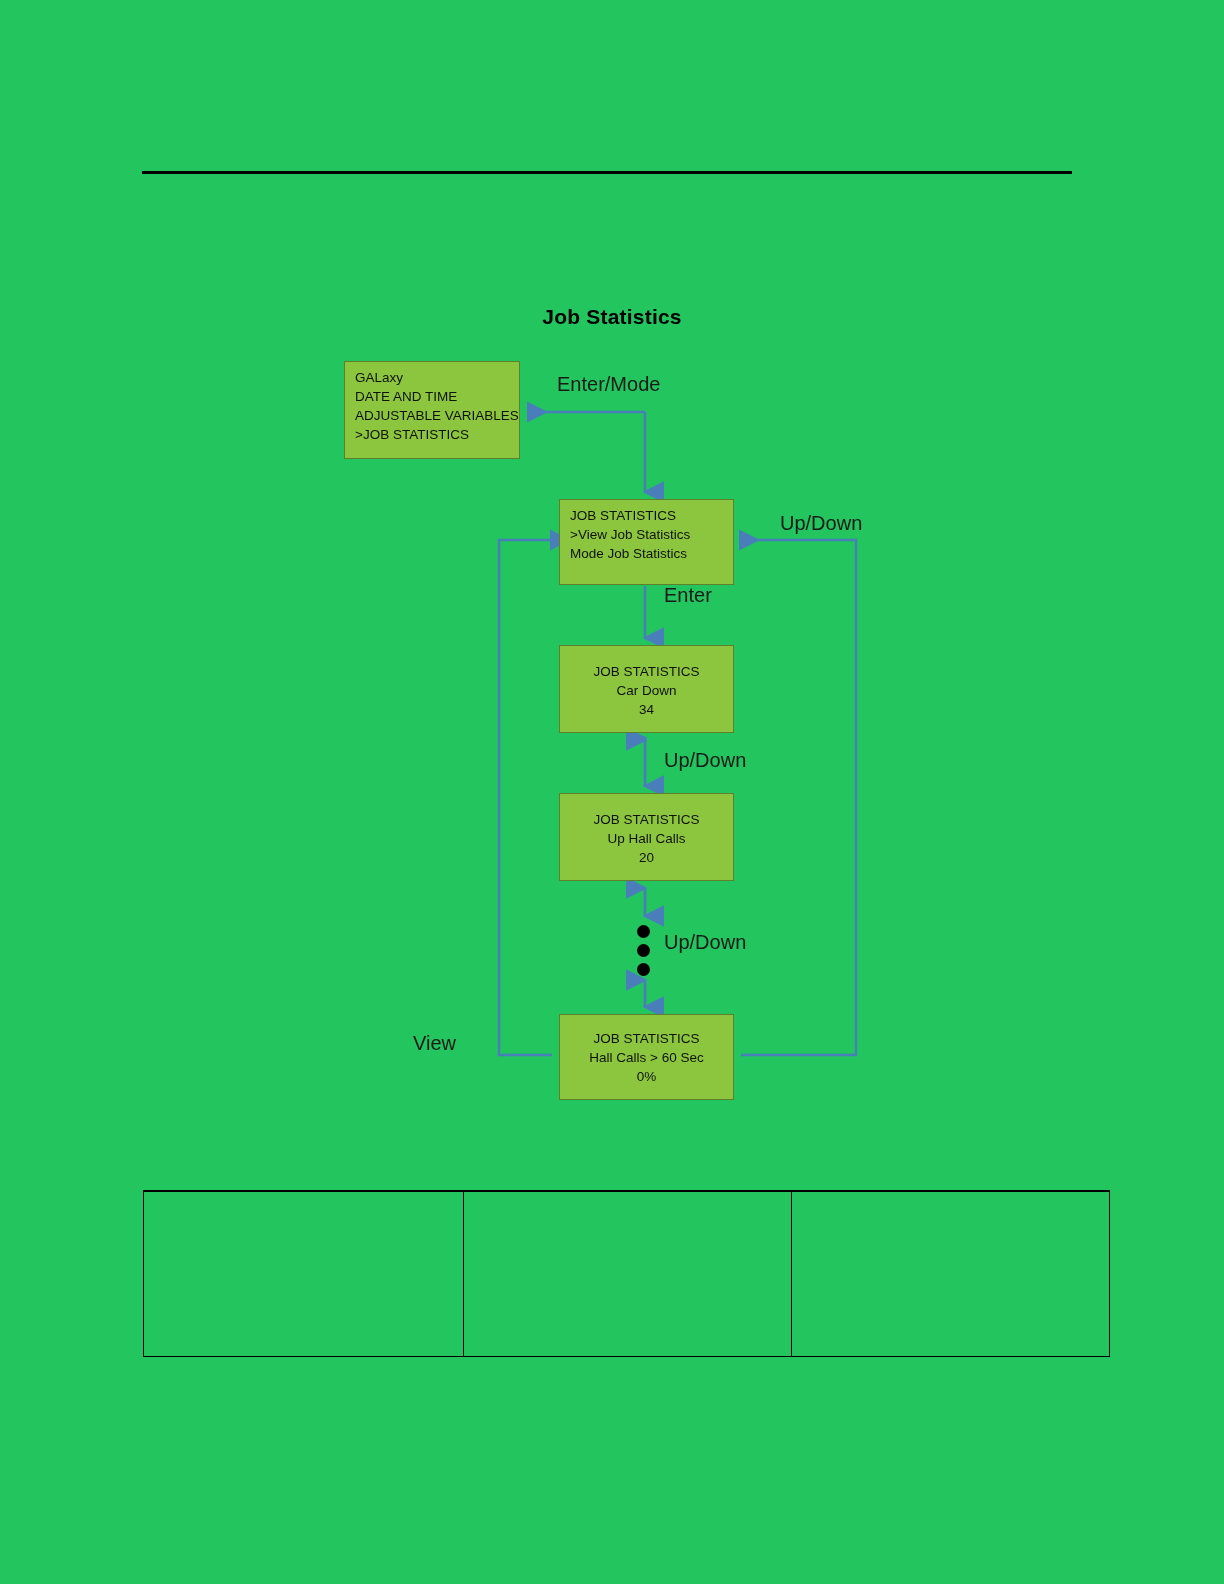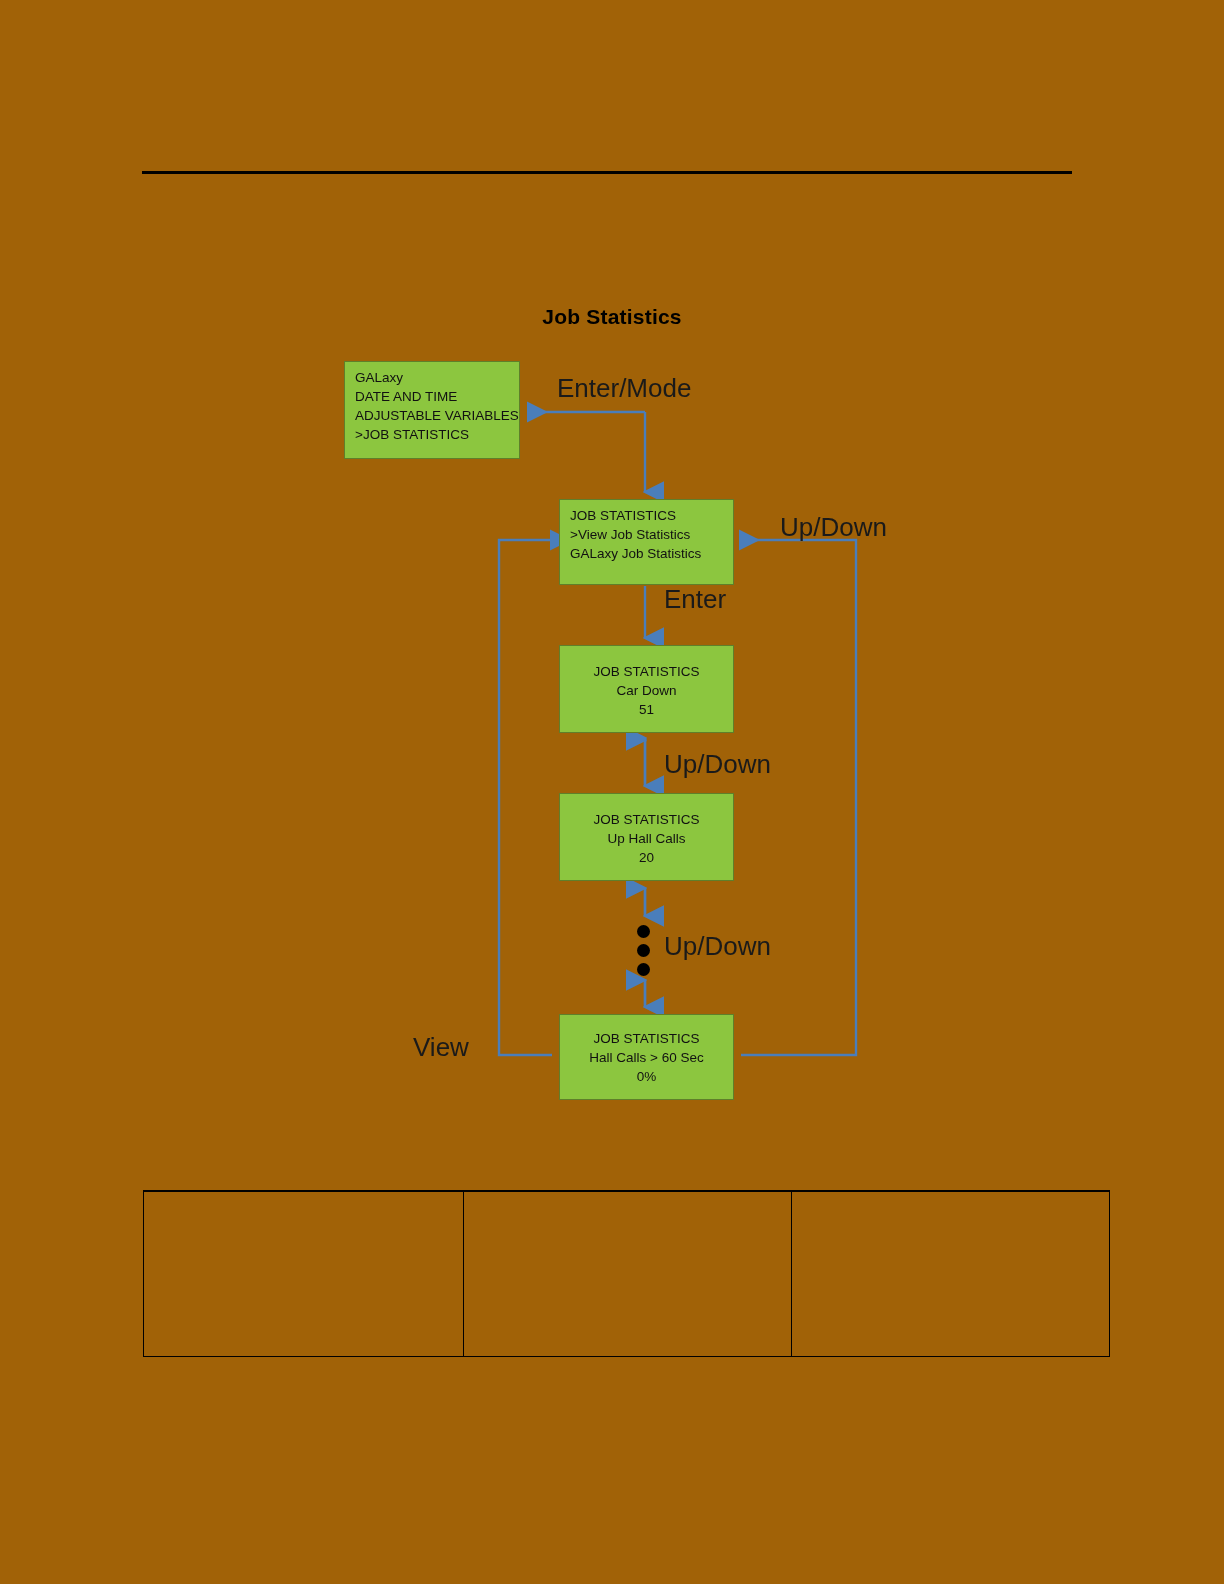--- a/index.html
+++ b/index.html
@@ -9,21 +9,21 @@
   }
   body {
     font-family: "Liberation Sans", sans-serif;
     color: #000000;
   }
   #page {
     position: relative;
     width: 1224px;
     height: 1584px;
     overflow: hidden;
-    background: #a16207;
+    background: #22c55e;
   }
 
   
   .header-rule {
     position: absolute;
     left: 142px;
     top: 171px;
     width: 930px;
     height: 3px;
     background: #000000;
@@ -69,21 +69,21 @@
   #wires {
     position: absolute;
     left: 0; top: 0;
     width: 1224px; height: 1584px;
     z-index: 2;
   }
 
   
   .wire-label {
     position: absolute;
-    font-size: 26px;
+    font-size: 20px;
     color: #1a1a1a;
     white-space: nowrap;
     z-index: 5;
   }
   #lbl-enter-mode { left: 557px; top: 373px; }
   #lbl-updown-1   { left: 780px; top: 512px; }
   #lbl-enter      { left: 664px; top: 584px; }
   #lbl-updown-2   { left: 664px; top: 749px; }
   #lbl-updown-3   { left: 664px; top: 931px; }
   #lbl-mode       { left: 413px; top: 1032px; }
@@ -178,27 +178,27 @@
   <div class="lcd left" id="box-main-menu">
     <div class="ln ctr">GALaxy</div>
     <div class="ln">DATE AND TIME</div>
     <div class="ln">ADJUSTABLE VARIABLES</div>
     <div class="ln">&gt;JOB STATISTICS</div>
   </div>
 
   <div class="lcd left" id="box-job-menu">
     <div class="ln">JOB STATISTICS</div>
     <div class="ln">&gt;View Job Statistics</div>
-    <div class="ln">GALaxy Job Statistics</div>
+    <div class="ln">Mode Job Statistics</div>
   </div>
 
   <div class="lcd center" id="box-car-calls">
     <div class="ln" style="margin-top:10px">JOB STATISTICS</div>
     <div class="ln">Car Down</div>
-    <div class="ln">51</div>
+    <div class="ln">34</div>
   </div>
 
   <div class="lcd center" id="box-up-hall">
     <div class="ln" style="margin-top:10px">JOB STATISTICS</div>
     <div class="ln">Up Hall Calls</div>
     <div class="ln">20</div>
   </div>
 
   <div class="lcd center" id="box-hall60">
     <div class="ln" style="margin-top:8px">JOB STATISTICS</div>

